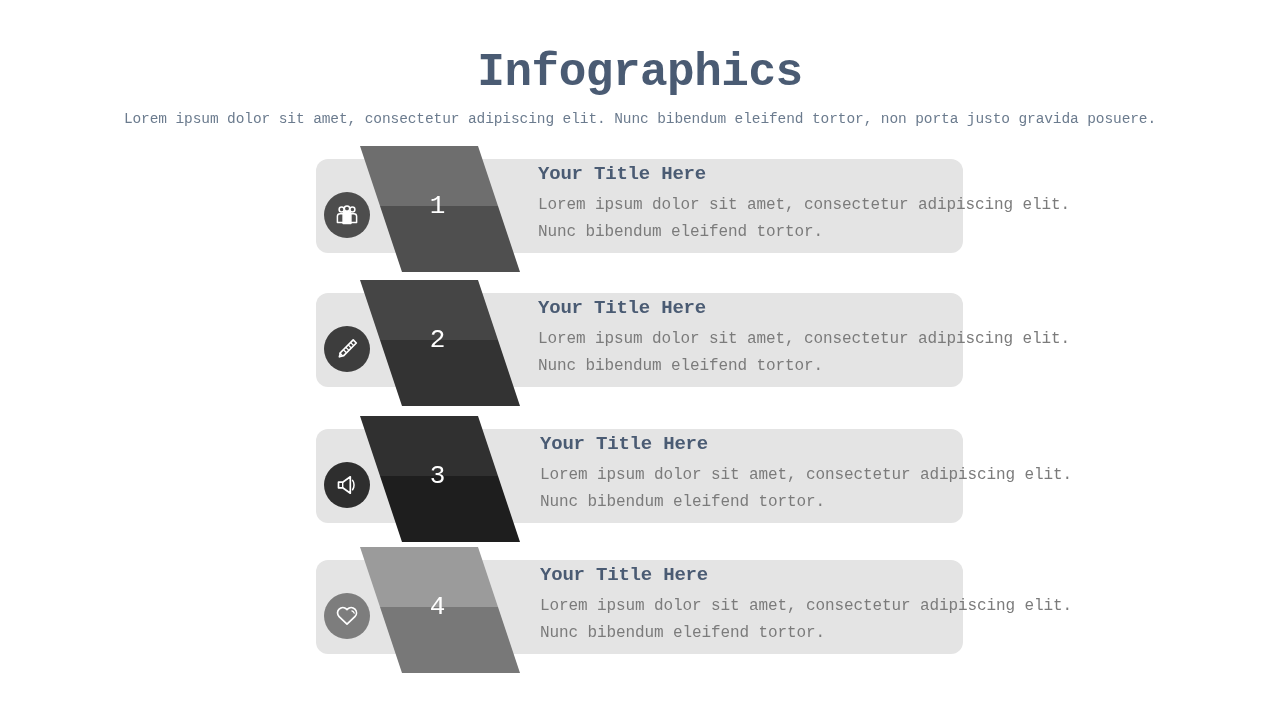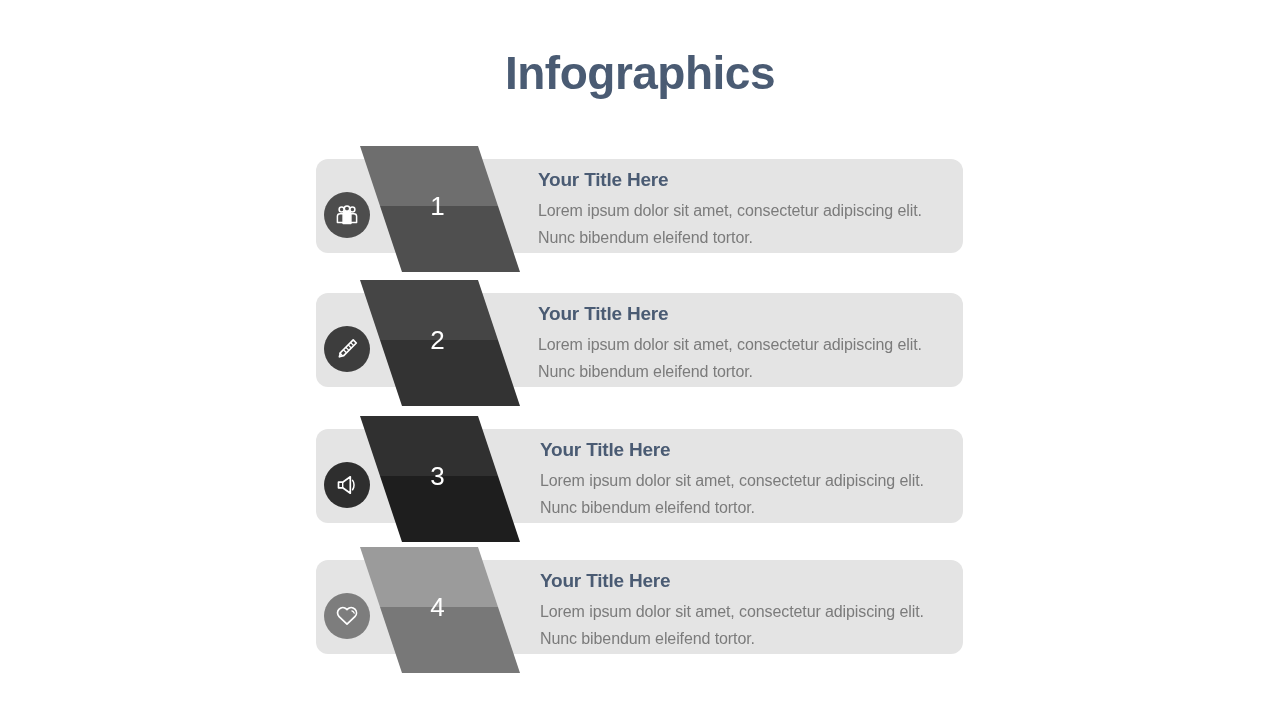--- a/index.html
+++ b/index.html
@@ -2,21 +2,21 @@
 <html><head>
 <meta charset="utf-8">
 <style>
   * { margin:0; padding:0; box-sizing:border-box; }
   html, body {
     width:1280px; height:720px;
     background:#ffffff;
     font-family:"Liberation Sans", sans-serif;
     overflow:hidden;
   }
-  .slide { position:relative; width:1280px; height:720px; }
+  .slide { position:relative; width:1280px; height:720px;font-family:Liberation Mono, monospace; }
 
   
   .header { position:absolute; left:0; top:0; width:1280px; text-align:center; }
   .title {
     font-size:46px; font-weight:bold; color:#4a5b73;
     letter-spacing:-0.5px; margin-top:48px; line-height:1.1;
   }
   .subtitle {
     font-size:14.5px; color:#6b7b8e; margin-top:12px;
     letter-spacing:-0.1px;
@@ -38,38 +38,39 @@
 
   
   .para { position:absolute; left:355px; top:0px; width:165px; height:126px; }
   .para svg { display:block; }
   .para-num {
     position:absolute; width:165px; left:355px;
     text-align:center; color:#ffffff;
     font-size:26px; font-weight:300; line-height:1;
   }
 
-  .text-block { position:absolute; top:24px; }
+  .text-block { position:absolute; top:18px; }
   .card-title {
     font-size:19px; font-weight:bold; color:#4a5b73;
     line-height:1.1; letter-spacing:-0.2px;
   }
   .card-line {
     font-size:16px; color:#7b7b7b; margin-top:11px;
     line-height:1.15; letter-spacing:-0.1px;
   }
   .card-line.second { margin-top:9px; }
 </style>
 </head>
 <body>
 
 <div class="slide">
 
   <div class="header">
     <div class="title">Infographics</div>
+    <div class="subtitle">Lorem ipsum dolor sit amet, consectetur adipiscing elit. Nunc bibendum eleifend tortor, non porta justo gravida posuere.</div>
   </div>
 
   <div id="rows-host">
       <div class="row" style="top: 146px;">
         <div class="card"></div>
         <div class="icon-circle" style="background:#4d4d4d">
           <span>
             <svg width="26" height="26" viewBox="0 0 26 26">
               <circle cx="7.6" cy="7.6" r="2.5" fill="none" stroke="#fff" stroke-width="1.5"></circle>
               <circle cx="13" cy="6.6" r="2.7" fill="none" stroke="#fff" stroke-width="1.5"></circle>

